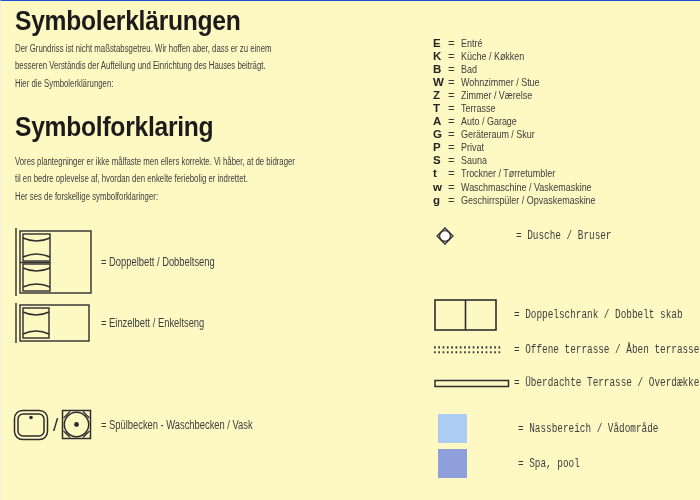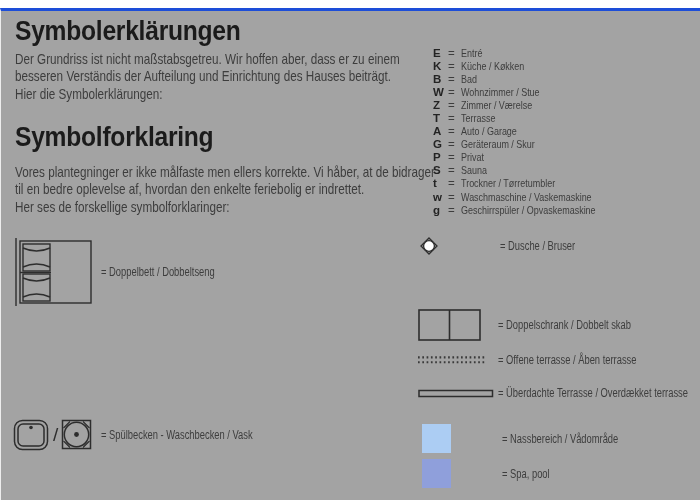--- a/index.html
+++ b/index.html
@@ -1,39 +1,39 @@
 <!DOCTYPE html>
 <html><head>
 <meta charset="utf-8">
 <style>
   html,body{margin:0;padding:0;}
   body{
     width:700px;height:500px;position:relative;background:#ffffff;
     font-family:"Liberation Sans", sans-serif;color:#3c3c3c;overflow:hidden;
   }
-  .page{position:absolute;inset:0;background:#a3a3a3;border-top:3px solid #1d4ed8;border-left:1px solid #ededed;margin-top:8px;}
+  .page{position:absolute;inset:0;background:#fef9c3;border-top:1px solid #1d4ed8;border-left:1px solid #ededed;}
   .cond{display:inline-block;transform:scaleX(0.78);transform-origin:0 50%;white-space:nowrap;}
   .title{
     position:absolute;left:14px;font-size:28px;font-weight:700;color:#1b1b1b;
     letter-spacing:-0.3px;white-space:nowrap;transform:scaleX(0.88);transform-origin:0 0;
   }
-  .para{position:absolute;left:14px;font-size:15px;line-height:17.3px;color:#3d3d3d;}
+  .para{position:absolute;left:14px;font-size:10px;line-height:17.3px;color:#3d3d3d;}
   .para .pline{white-space:nowrap;transform:scaleX(0.78);transform-origin:0 50%;}
 
   
   .letters{position:absolute;left:432px;top:35px;font-size:11.5px;color:#3d3d3d;}
   .lrow-letter{display:flex;align-items:center;height:13.1px;}
   .ltr{font-weight:700;color:#232323;width:15px;}
   .eq{width:13px;}
 
   
   .symrow{position:absolute;display:flex;align-items:center;}
   .symrow.left{left:12px;text-align:right;}
   .symrow.left .iconbox{width:88px;display:flex;align-items:center;}
-  .symrow.right{left:417px;}
+  .symrow.right{left:433px;font-family:Liberation Mono, monospace;}
   .symrow.right .iconbox{width:80px;display:flex;align-items:center;}
   .slabel{font-size:12px;color:#3d3d3d;}
   .slash{font-size:19px;color:#2d2d2d;margin:0 3px 0 4px;font-weight:400;}
   .sq{width:29px;height:29px;}
   svg{display:block;}
 </style>
 </head>
 <body>
 
 <div class="page">
@@ -132,20 +132,34 @@
           <rect x="10" y="36" width="27" height="27"></rect>
           <path d="M10,40 Q23.5,46 37,40"></path>
           <path d="M10,59 Q23.5,53 37,59"></path>
           <line x1="7" y1="34.5" x2="38" y2="34.5"></line>
         </g>
       </svg>
     </div>
     <div class="slabel cond">= Doppelbett / Dobbeltseng</div>
   </div>
 
+  <div class="symrow left" style="top:302px;height:40px">
+    <div class="iconbox">
+      <svg width="78" height="40" viewBox="0 0 78 40">
+        <g fill="none" stroke="#2d2d2d" stroke-width="1.4">
+          <rect x="7" y="2" width="69" height="36"></rect>
+          <line x1="3" y1="0" x2="3" y2="40"></line>
+          <rect x="10" y="5" width="26" height="30"></rect>
+          <path d="M10,9 Q23,15 36,9"></path>
+          <path d="M10,31 Q23,25 36,31"></path>
+        </g>
+      </svg>
+    </div>
+    <div class="slabel cond">= Einzelbett / Enkeltseng</div>
+  </div>
 
 
   <div class="symrow left" style="top:406px;height:35px">
     <div class="iconbox">
       <svg width="36" height="32" viewBox="0 0 36 32">
         <g fill="none" stroke="#2d2d2d" stroke-width="1.5">
           <rect x="1.5" y="1.5" width="33" height="29" rx="8"></rect>
           <rect x="5" y="5" width="26" height="22" rx="5"></rect>
         </g>
         <circle cx="18" cy="8.5" r="1.8" fill="#2d2d2d"></circle>

